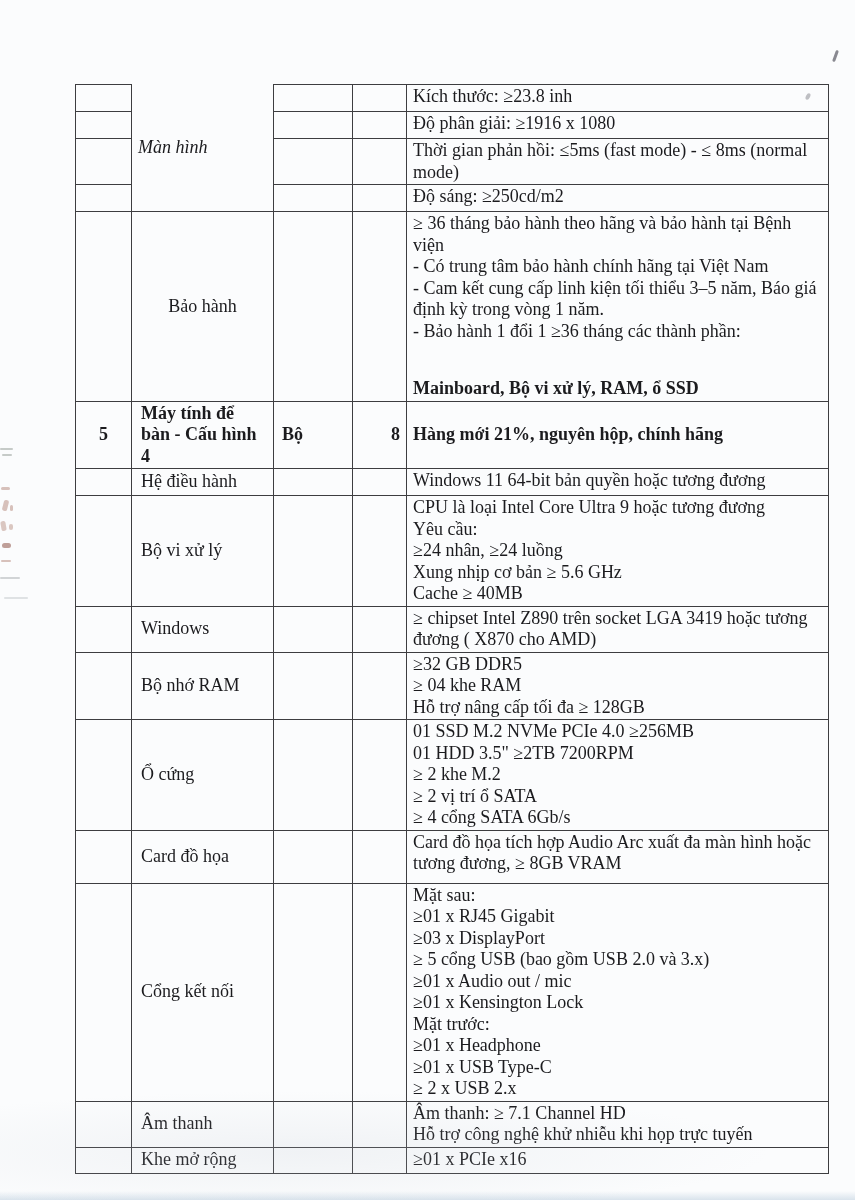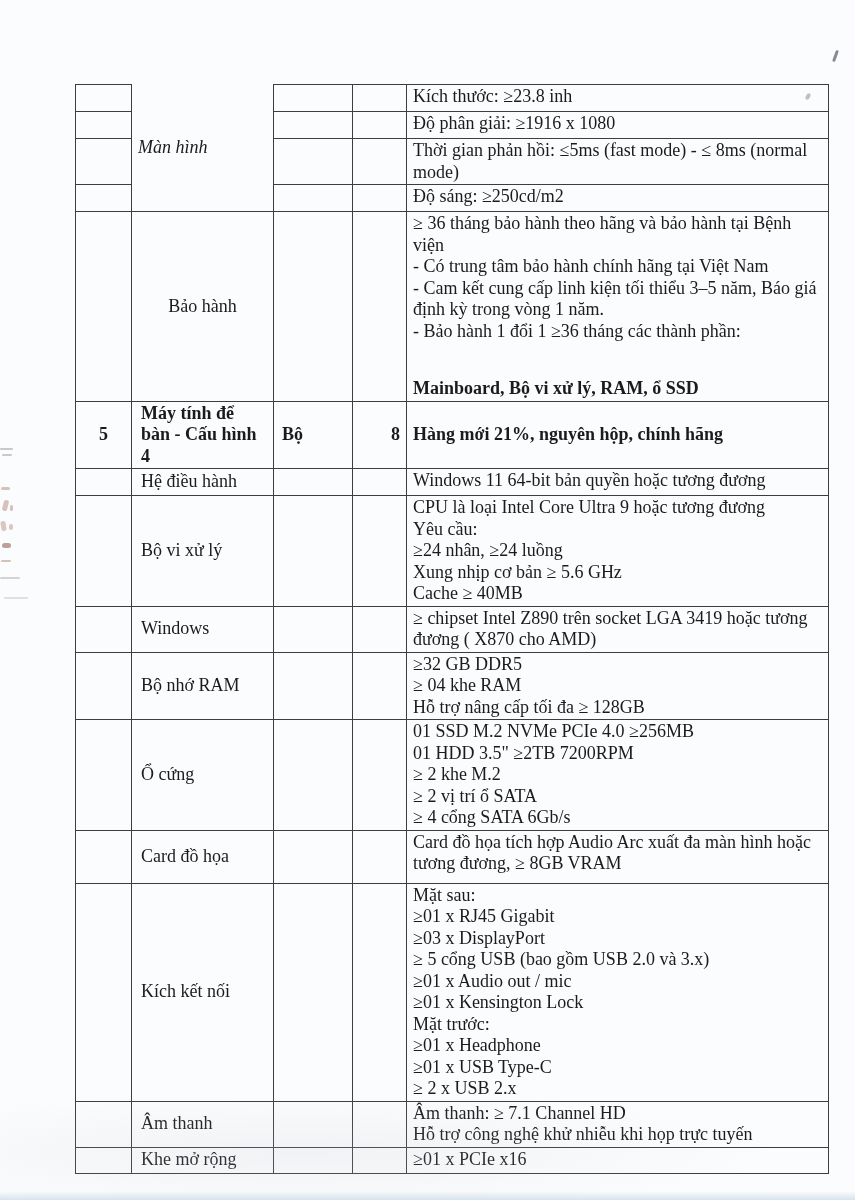--- a/index.html
+++ b/index.html
@@ -188,21 +188,21 @@
       <td></td>
       <td class="label">Card đồ họa</td>
       <td></td>
       <td></td>
       <td>
             <div class="lines">Card đồ họa tích hợp Audio Arc xuất đa màn hình hoặc tương đương, ≥ 8GB VRAM</div>
           </td>
     </tr>
     <tr class="h207">
       <td></td>
-      <td class="label">Kích kết nối</td>
+      <td class="label">Cổng kết nối</td>
       <td></td>
       <td></td>
       <td>
             <div class="lines">Mặt sau:
 ≥01 x RJ45 Gigabit
 ≥03 x DisplayPort
 ≥ 5 cổng USB (bao gồm USB 2.0 và 3.x)
 ≥01 x Audio out / mic
 ≥01 x Kensington Lock
 Mặt trước:

